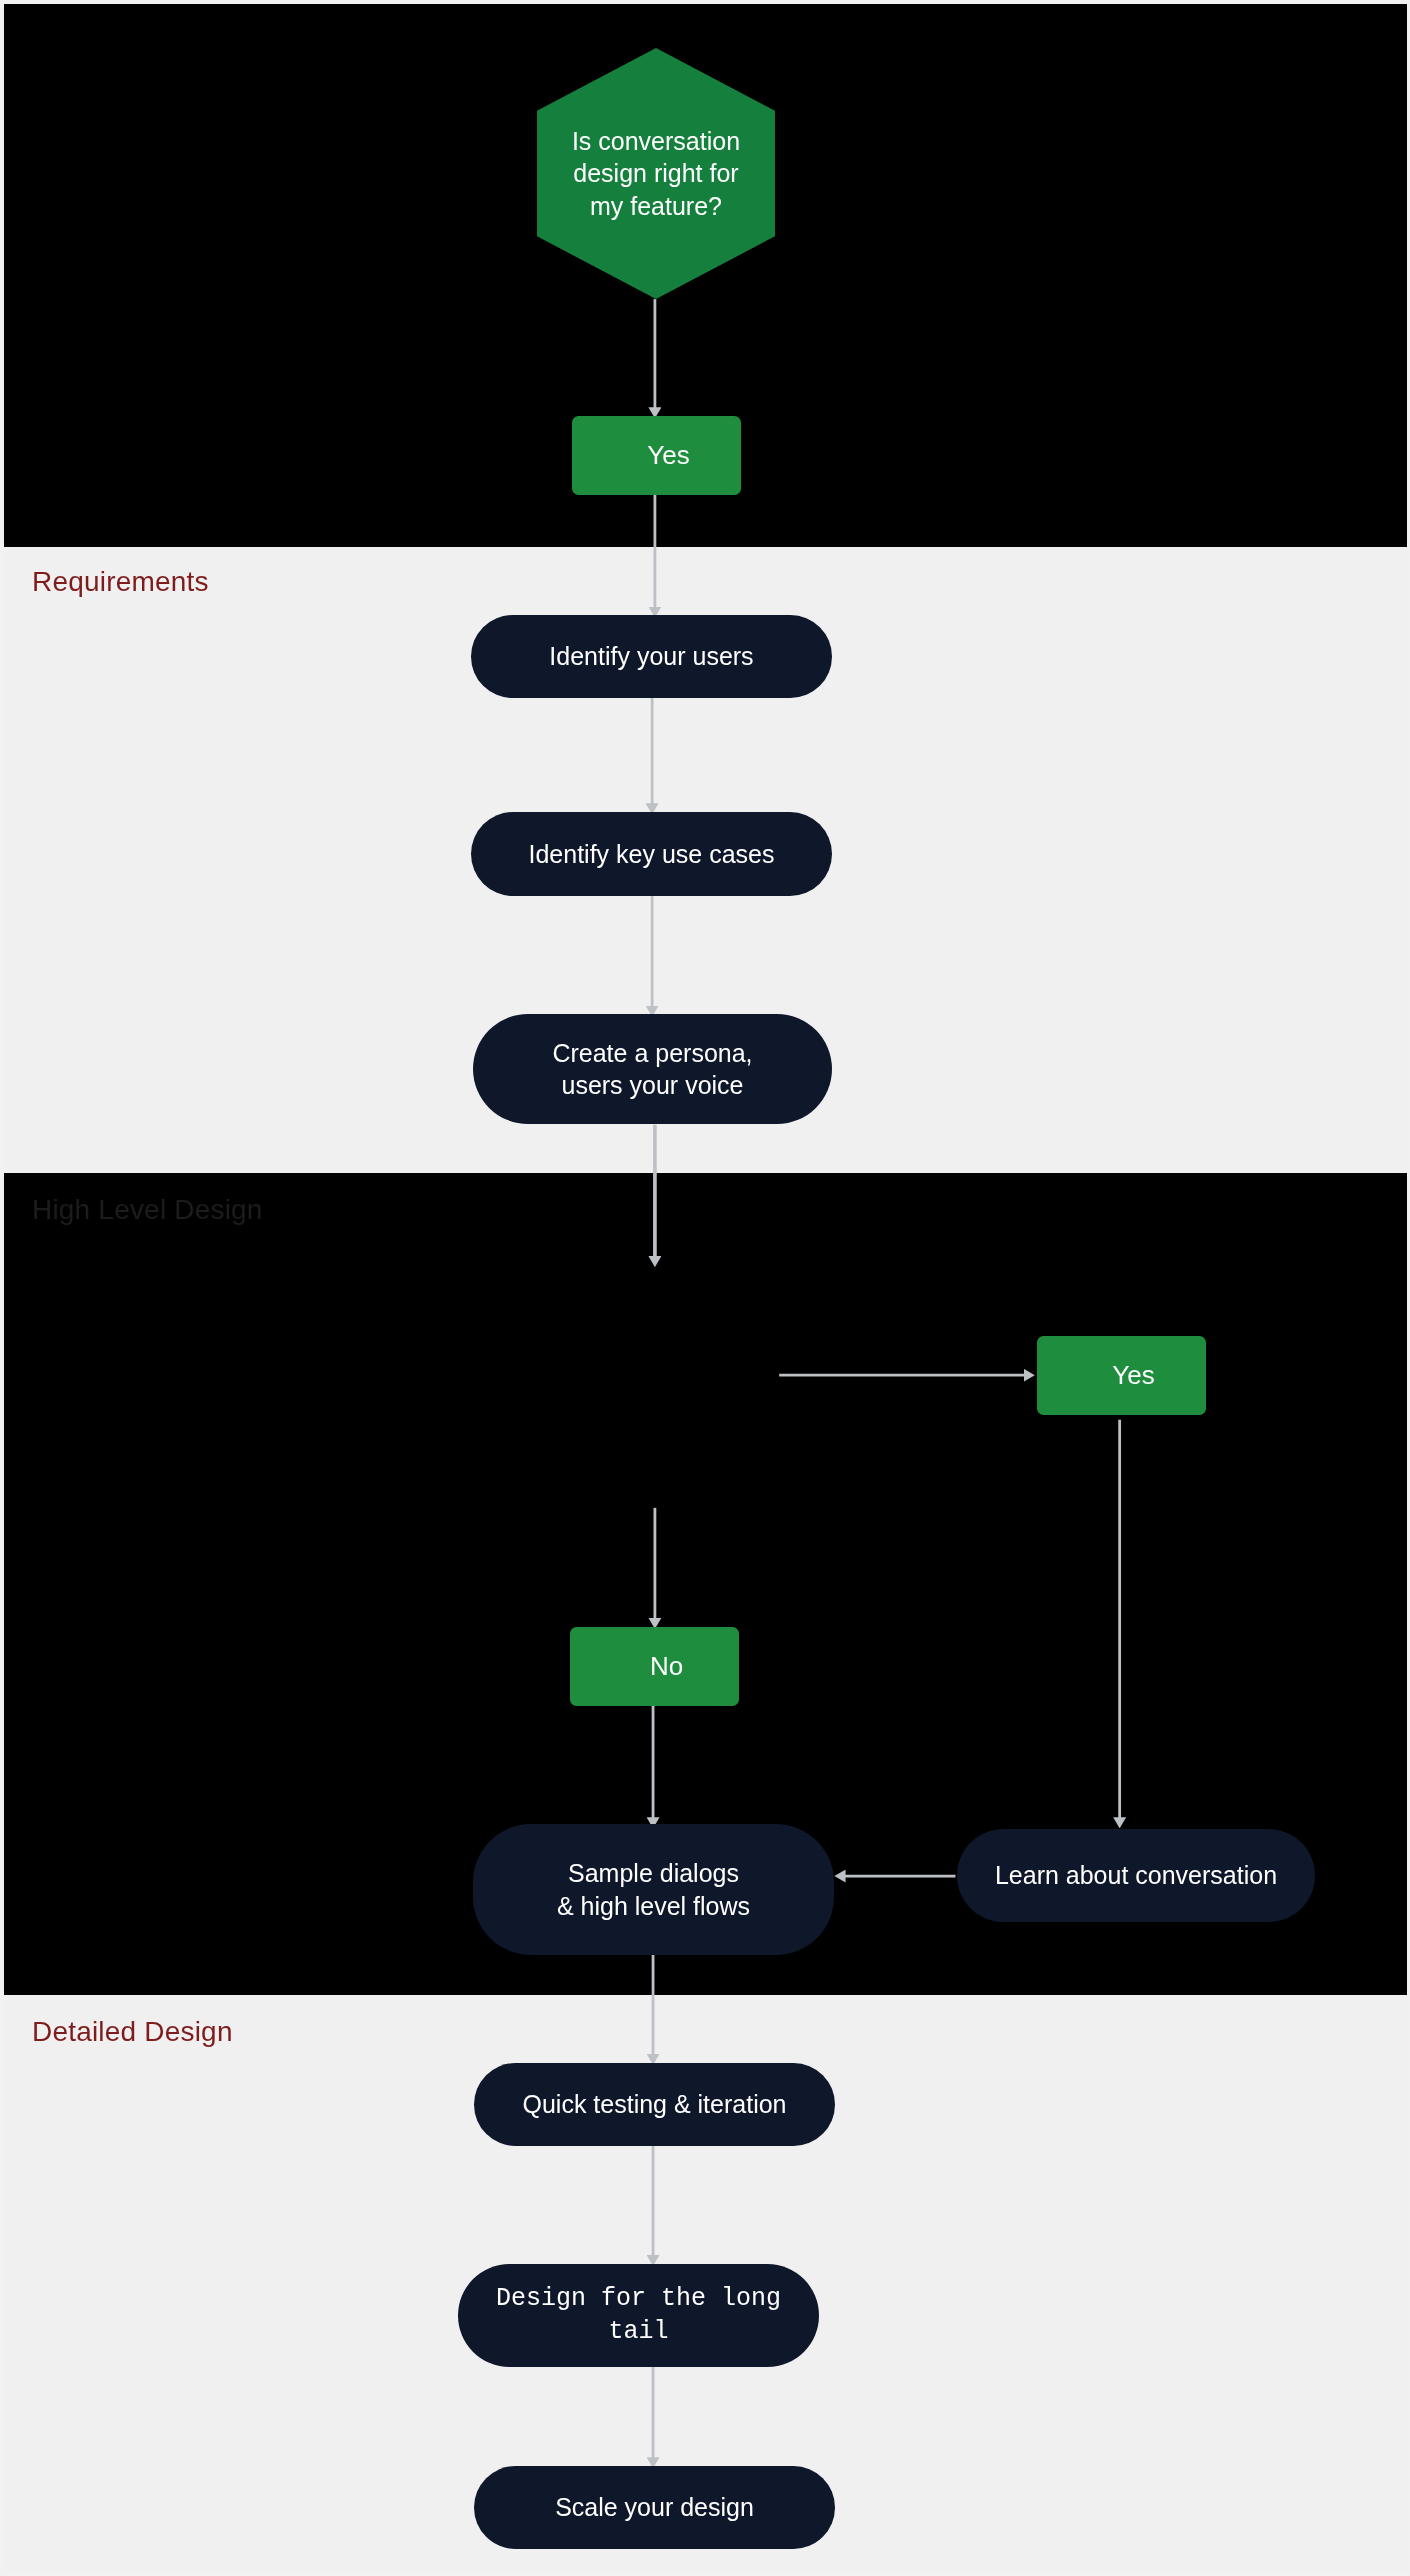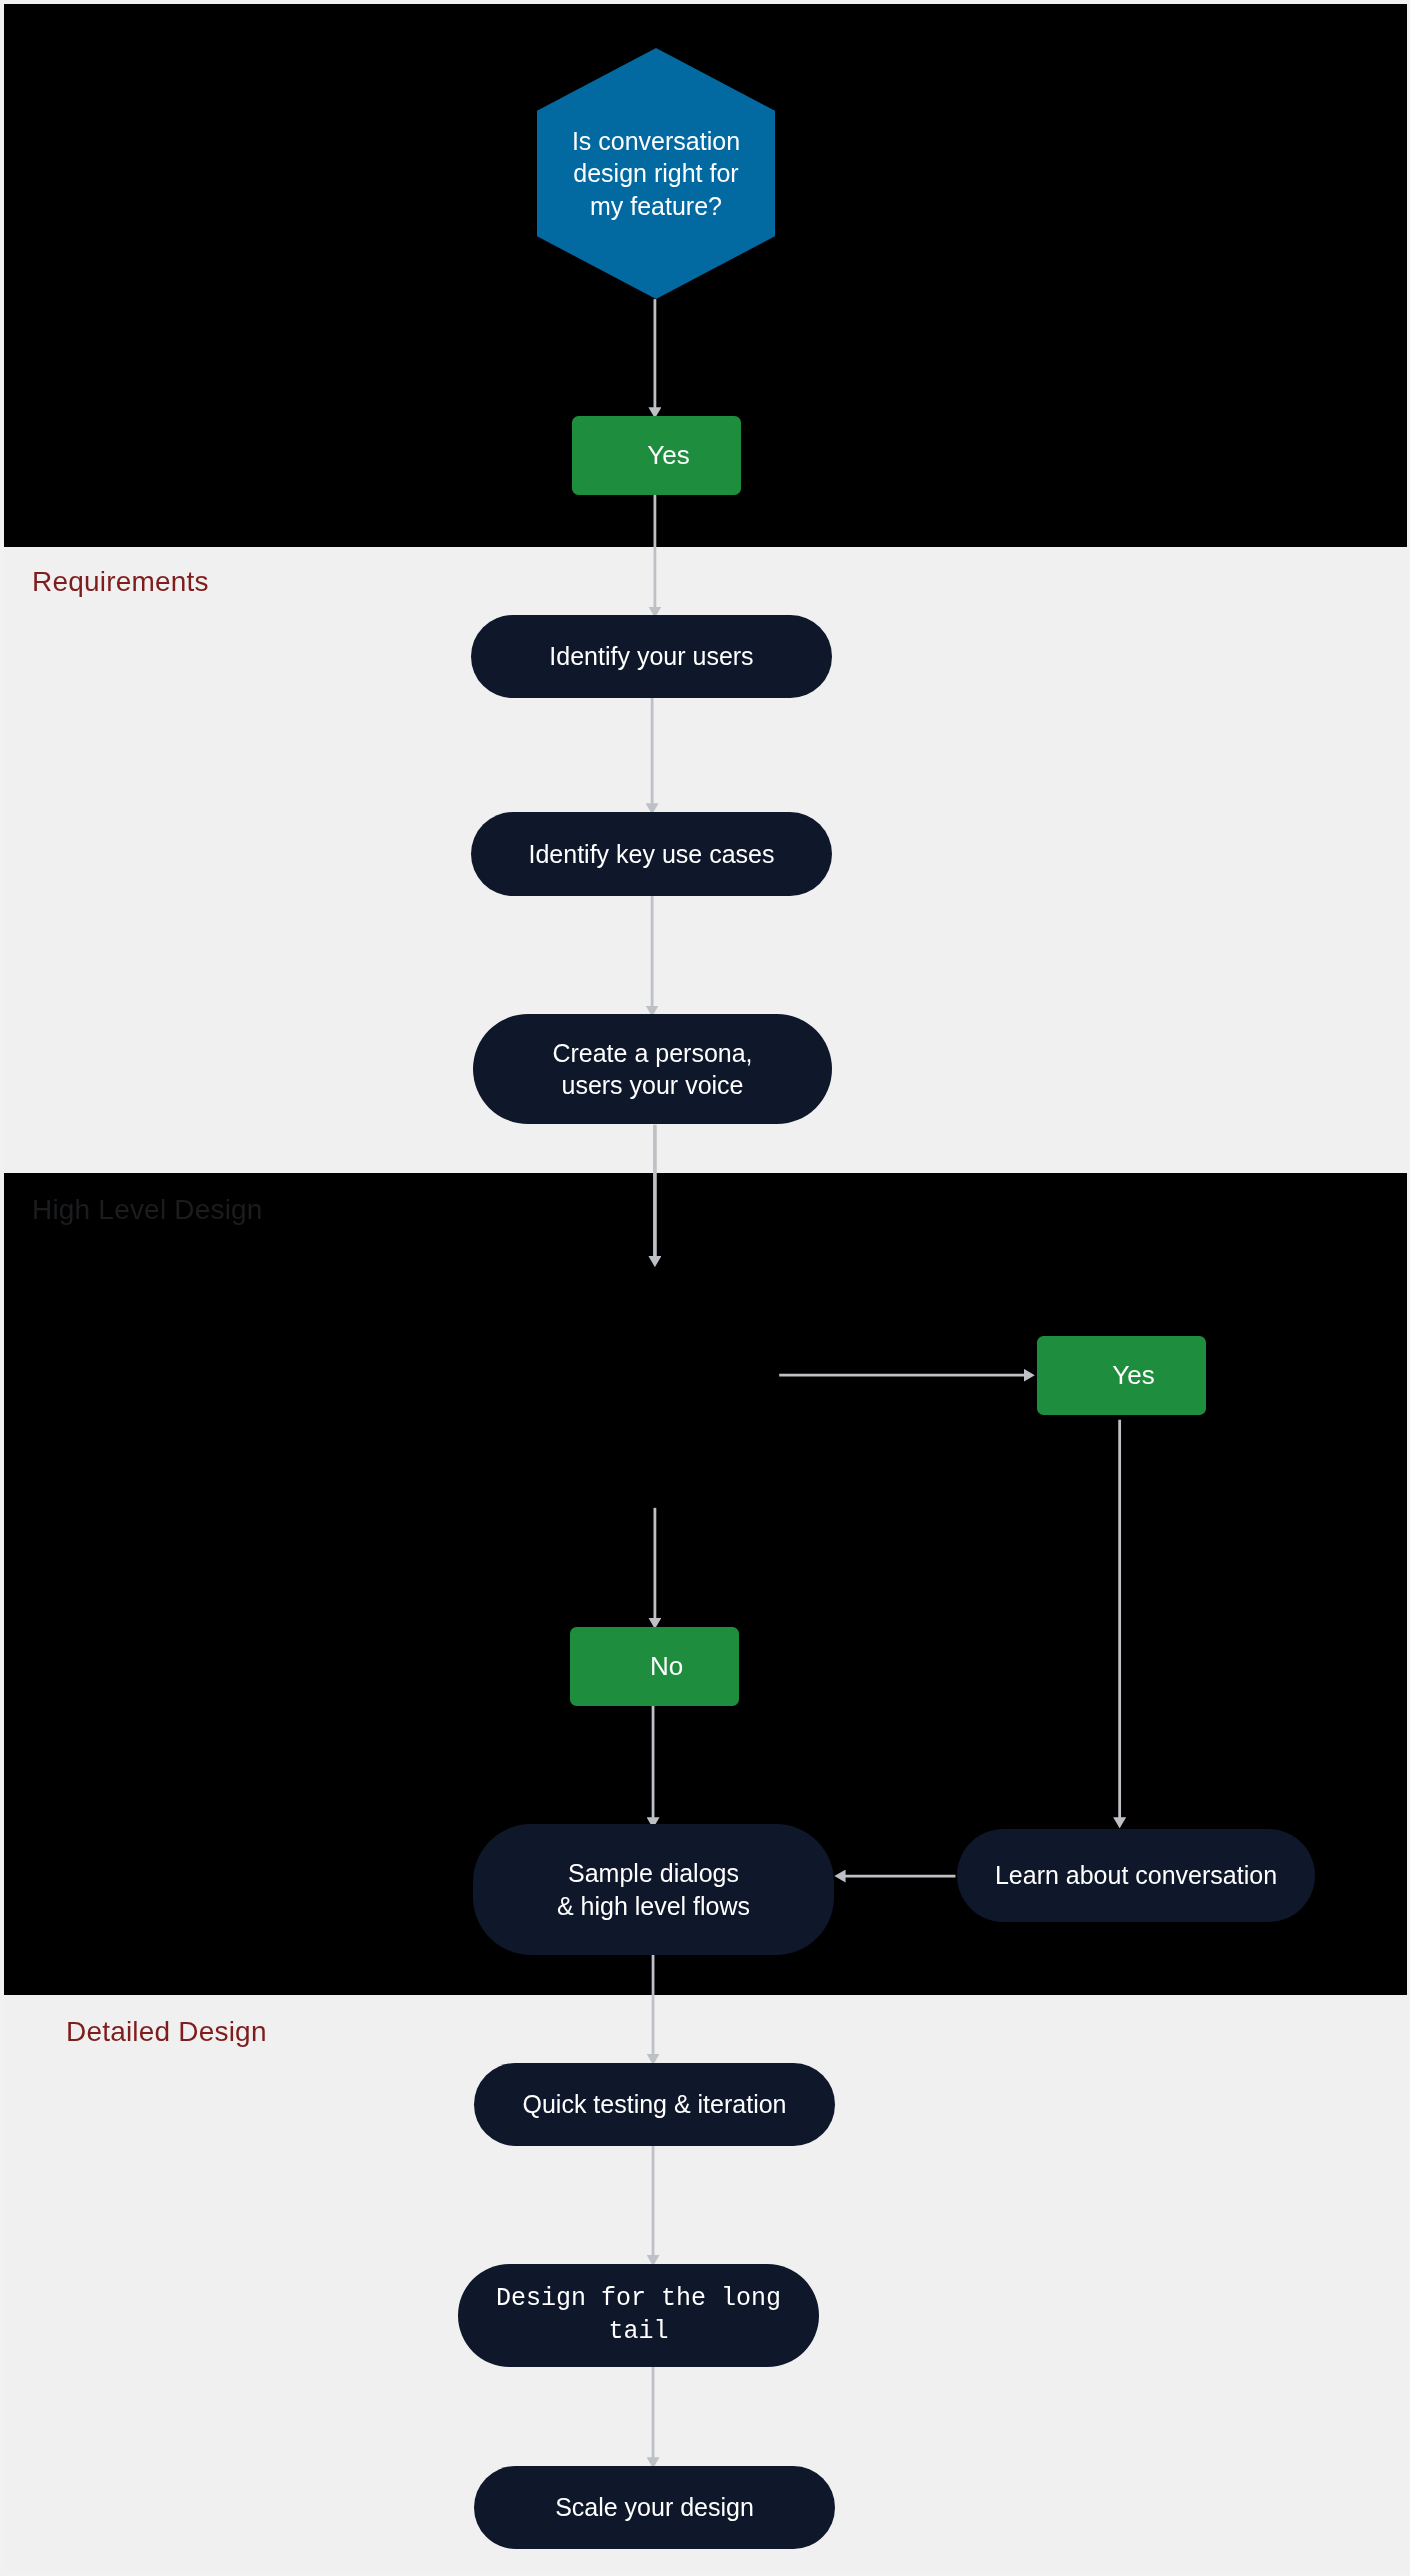--- a/index.html
+++ b/index.html
@@ -58,21 +58,21 @@
   }
 
   .rect-green {
     background: #1e8e3e;
     border-radius: 6.5px;
     font-size: 26px;
     padding-left: 24px;
   }
 
   .hex {
-    background: #0369a1;
+    background: #15803d;
     font-size: 25px;
     -webkit-clip-path: polygon(50% 0%, 100% 25%, 100% 75%, 50% 100%, 0% 75%, 0% 25%);
     clip-path: polygon(50% 0%, 100% 25%, 100% 75%, 50% 100%, 0% 75%, 0% 25%);
     padding: 0 19px;
   }
 
   
   .conn {
     position: absolute;
     pointer-events: none;
@@ -86,21 +86,21 @@
 
 <div id="canvas">
 
   <div class="band band-dark" style="top:3.7px;    height:544px;"></div>
   <div class="band band-light" style="top:547px;  height:625px;"></div>
   <div class="band band-dark" style="top:1173px; height:822px;"></div>
   <div class="band band-light" style="top:1995px; height:577px;"></div>
 
   <div class="band-label label-on-light" style="top:566px;">Requirements</div>
   <div class="band-label label-on-dark" style="top:1194px;">High Level Design</div>
-  <div class="band-label label-on-light" style="top:2016px;margin-left:34px;">Detailed Design</div>
+  <div class="band-label label-on-light" style="top:2016px;">Detailed Design</div>
 
   <svg class="conn" width="1410" height="2576" viewBox="0 0 1520 2776" style="left:0;top:0;">
     <defs>
       <marker id="ah" markerWidth="12" markerHeight="14" refX="1.5" refY="7" orient="auto" markerUnits="userSpaceOnUse">
         <polygon points="0,0 12,7 0,14" fill="#bdc1c6"></polygon>
       </marker>
     </defs>
 
     <line x1="706" y1="322" x2="706" y2="440" stroke="#bdc1c6" stroke-width="3" marker-end="url(#ah)"></line>
 

